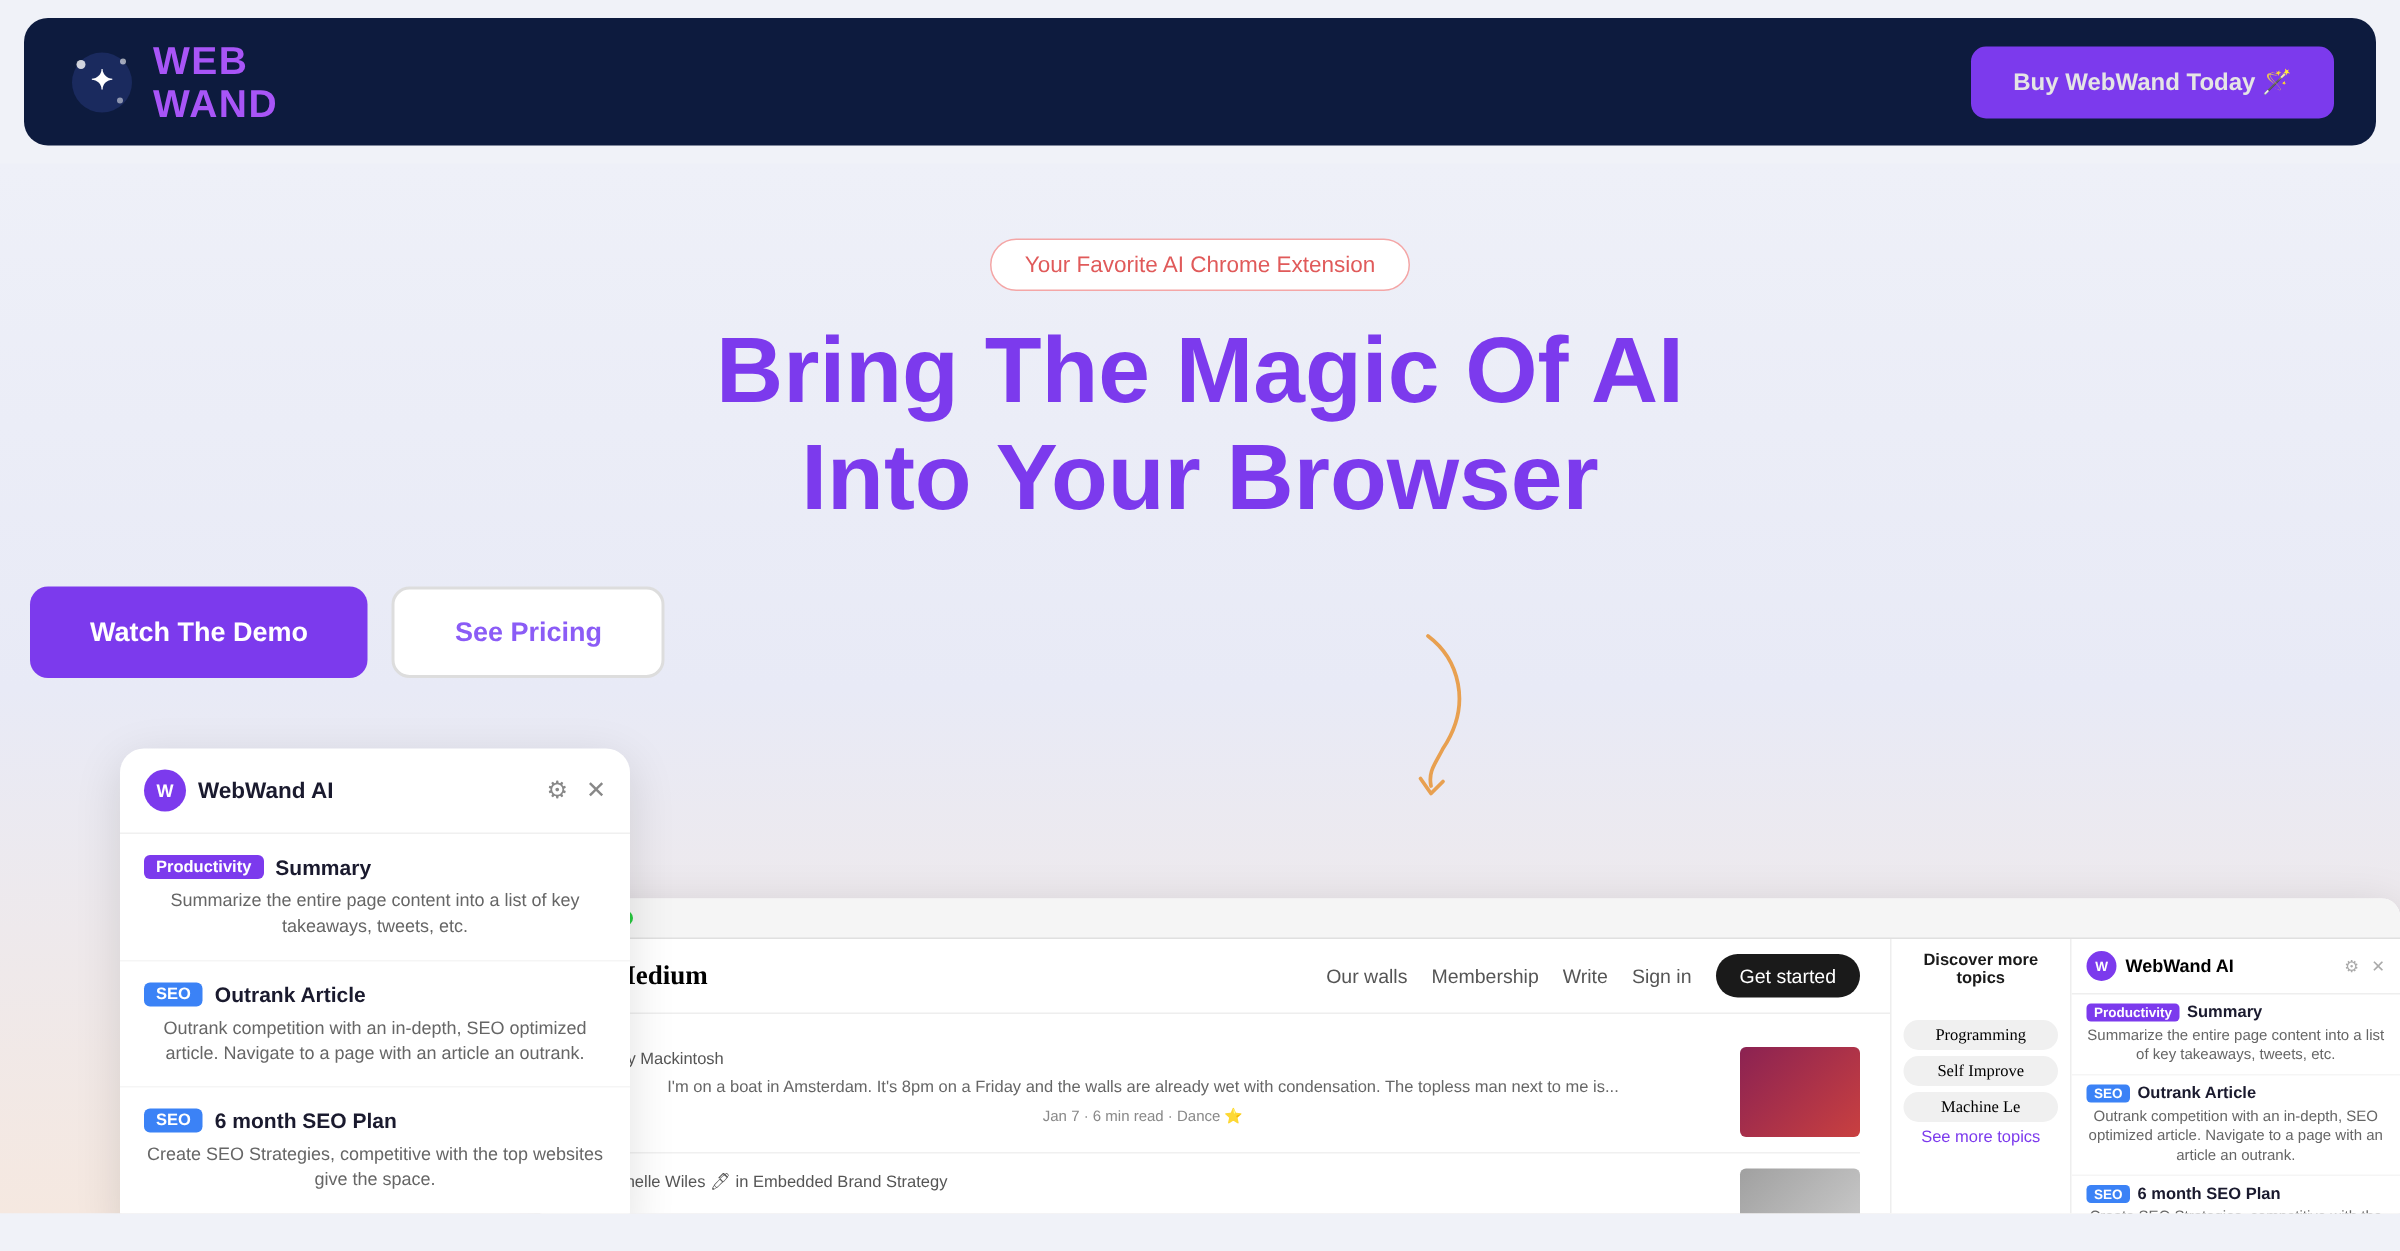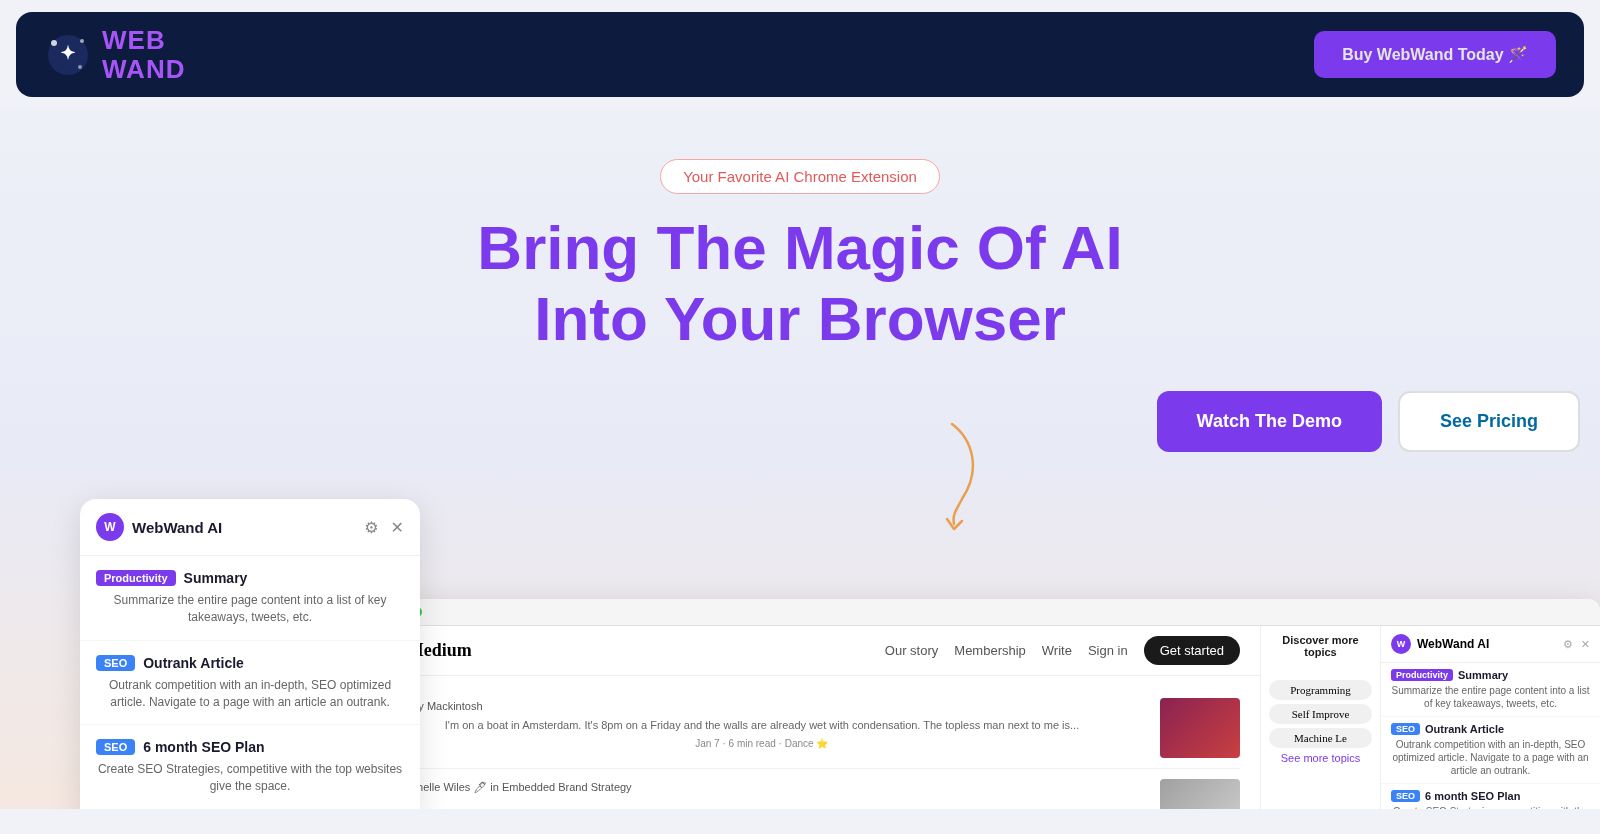--- a/index.html
+++ b/index.html
@@ -69,39 +69,39 @@
     .hero-title {
       font-size: 62px;
       font-weight: 800;
       color: #1a1a2e;
       line-height: 1.15;
       margin-bottom: 36px;
     }
     .hero-title span { color: #7c3aed; }
     .hero-buttons {
       display: flex;
-      justify-content: flex-end;
+      justify-content: flex-start;
       gap: 16px;
       margin-bottom: 40px;
       position: relative;
       z-index: 2;
     }
     .btn-demo {
       background: #7c3aed;
       color: white;
       border: none;
       border-radius: 12px;
       padding: 18px 40px;
       font-size: 18px;
       font-weight: 600;
       cursor: pointer;
     }
     .btn-pricing {
       background: white;
-      color: #0369a1;
+      color: #8b5cf6;
       border: 2px solid #ddd;
       border-radius: 12px;
       padding: 18px 40px;
       font-size: 18px;
       font-weight: 600;
       cursor: pointer;
     }
 
     
     .arrow-decor {
@@ -468,21 +468,21 @@
     </div>
     <div class="browser-content">
 
       <div class="medium-page">
         <div class="medium-nav">
           <div class="medium-logo">
             <span>●▮</span>
             <span style="font-family: serif;">Medium</span>
           </div>
           <div class="medium-nav-links">
-            <span>Our story</span>
+            <span>Our walls</span>
             <span>Membership</span>
             <span>Write</span>
             <span>Sign in</span>
             <button class="medium-started-btn">Get started</button>
           </div>
         </div>
 
         <div class="medium-articles">
           <div class="medium-article">
             <div class="article-text">

